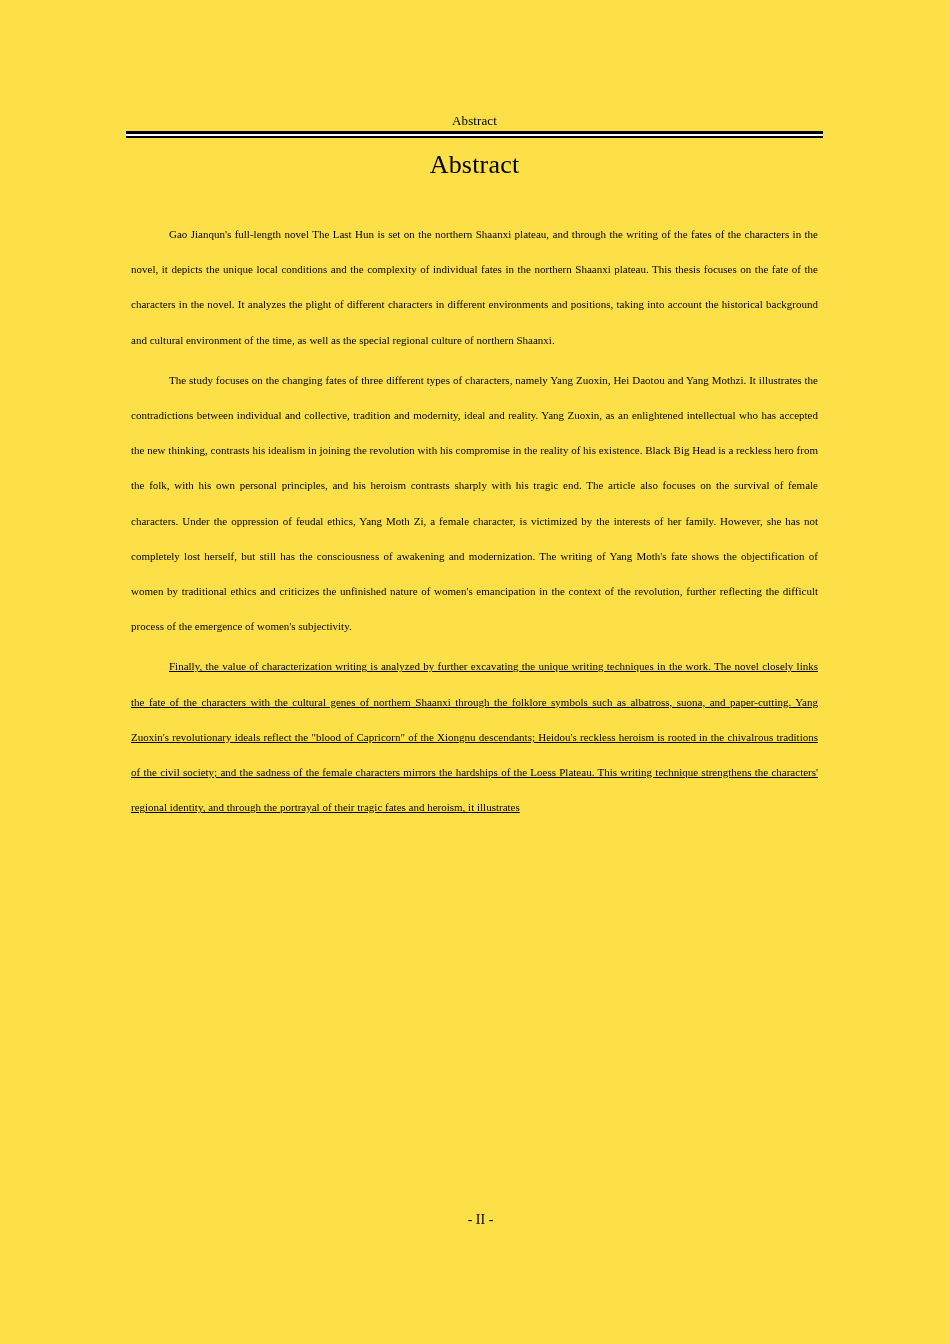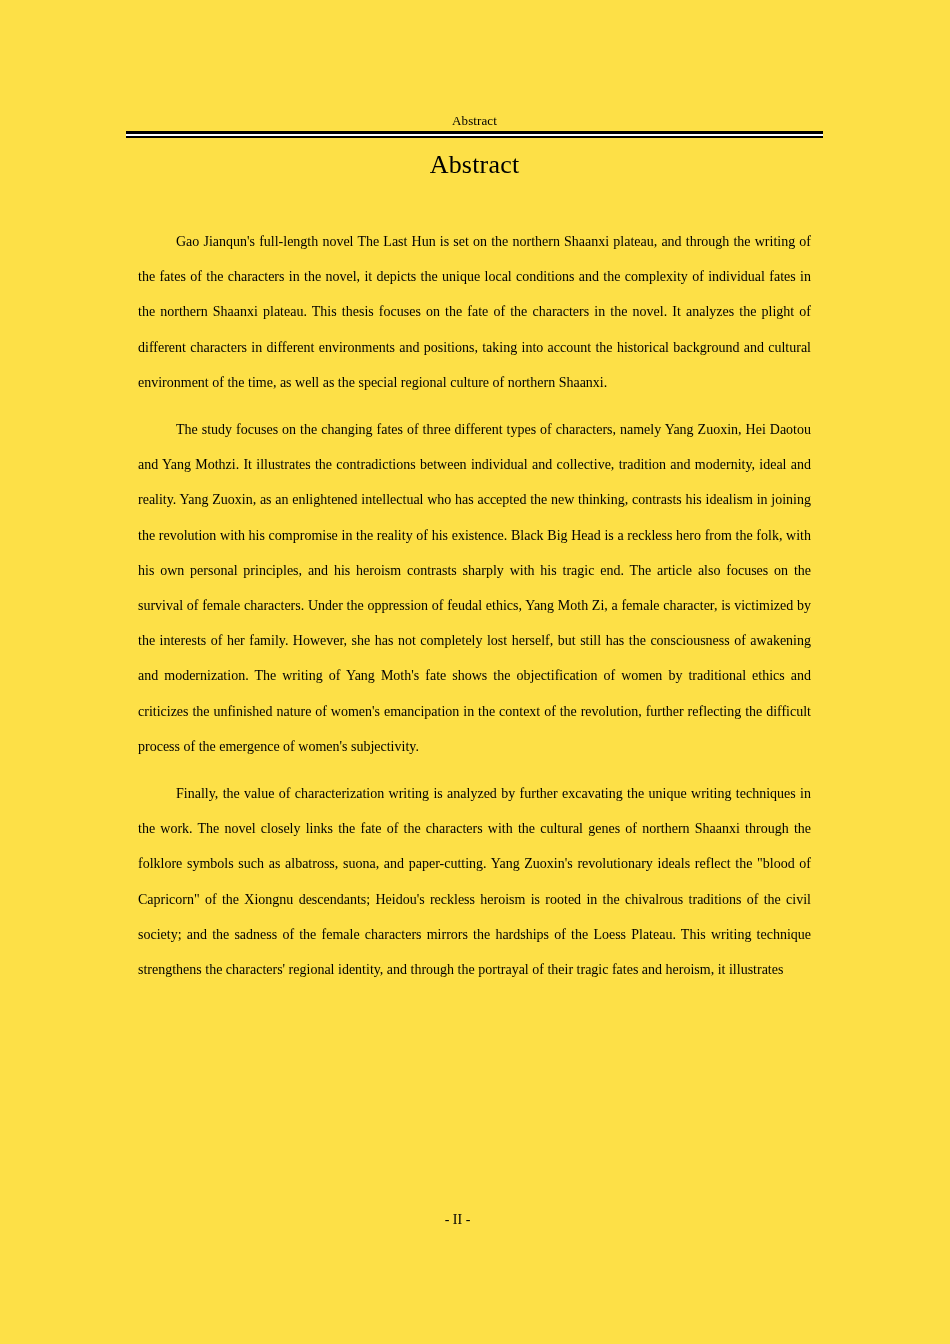--- a/index.html
+++ b/index.html
@@ -73,37 +73,38 @@
   }
 
   
   .body-text {
     position: absolute;
     left: 126px;
     top: 212px;
     width: 697px;
   }
   .body-text p {
-    margin: 12px;
-    font-size: 14px;
+    margin: 5px;
+    font-size: 11px;
     line-height: 35.2px;
     text-align: justify;
     text-justify: inter-word;
     text-indent: 38px;
     hyphens: none;
     word-spacing: 0px;
   }
   .body-text p:last-child {
     text-align-last: left;
+    text-decoration: underline;
   }
 
   
   .page-footer {
     position: absolute;
-    left: 109px;
+    left: 132px;
     top: 1211px;
     width: 697px;
     text-align: center;
     font-size: 14px;
     line-height: 18px;
   }
 </style>
 </head>
 <body>
 

